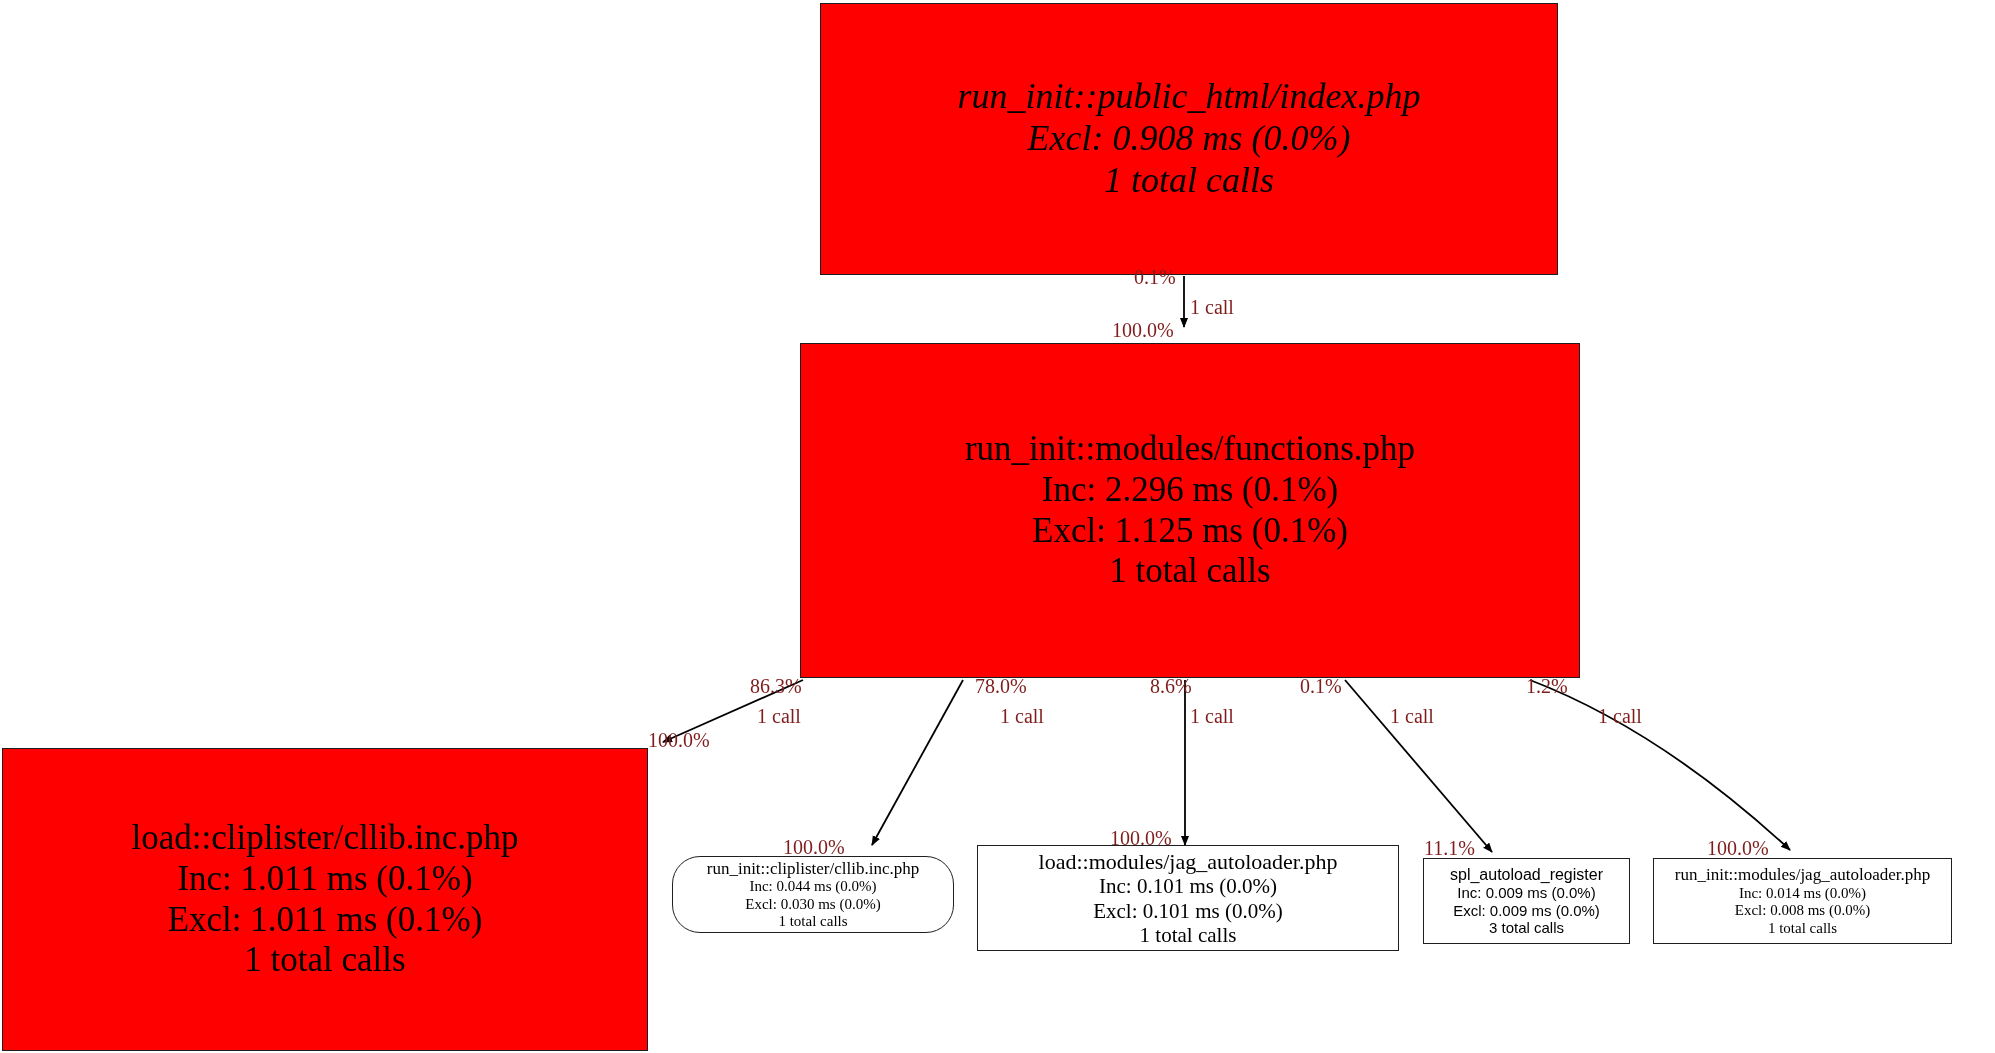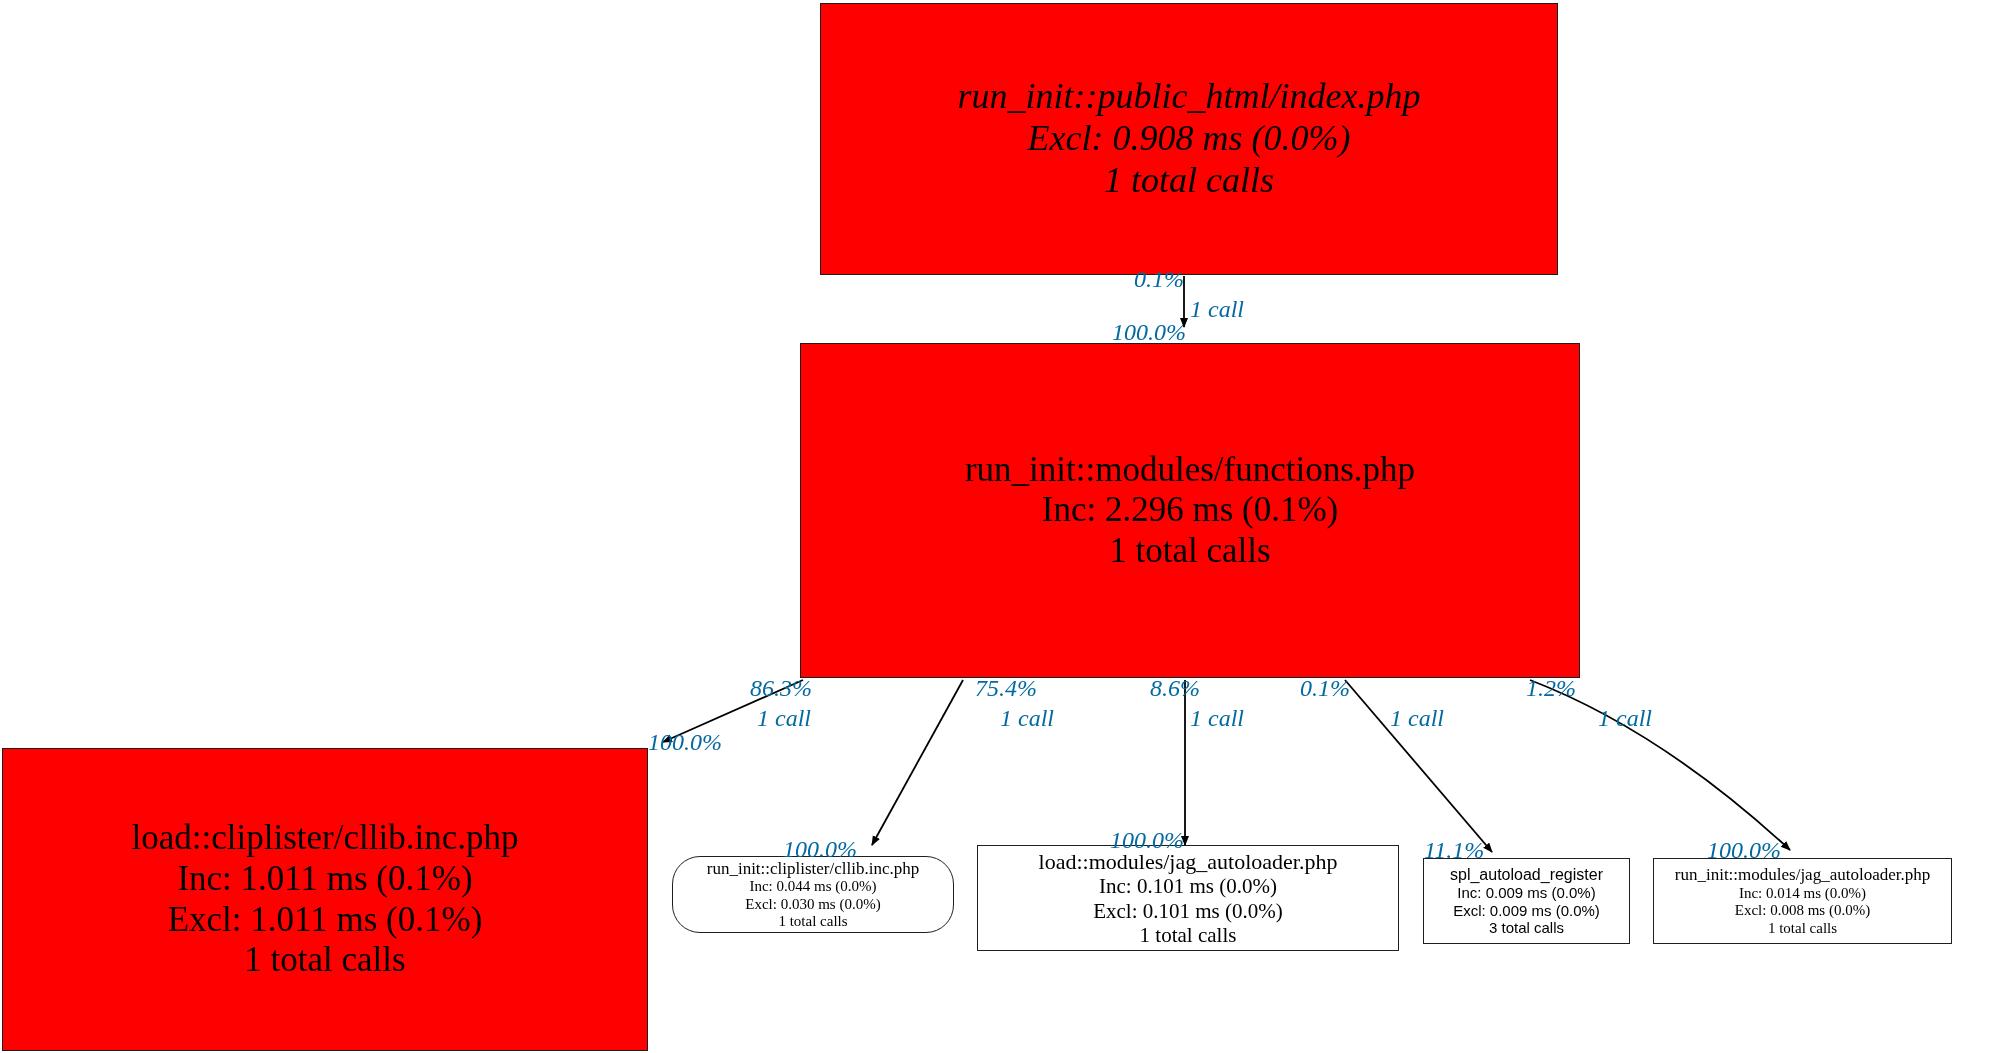--- a/index.html
+++ b/index.html
@@ -57,25 +57,24 @@
   .size-sm .nd-label.title { font-size: 17px; }
   .size-md .nd-label { font-size: 21px; }
   .size-md .nd-label.title { font-size: 22px; }
   .sans { font-family: "Liberation Sans", "DejaVu Sans", sans-serif; }
   .sans .nd-label { font-size: 15px; }
   .sans .nd-label.title { font-size: 16px; }
 
   .edge-label {
     position: absolute;
     font-family: "Liberation Serif", "DejaVu Serif", serif;
-    font-size: 24px;
-    color: #0369a1;
+    font-size: 20px;
+    color: #7f1d1d;
     white-space: nowrap;
     line-height: 1;
-    font-style: italic;
   }
 </style>
 </head>
 <body>
 
 <div id="canvas">
 
   <svg class="edge-layer" viewBox="0 0 1995 1053" preserveAspectRatio="none">
     <defs>
       <marker id="arrow" markerWidth="11" markerHeight="11" refX="9" refY="4" orient="auto" markerUnits="userSpaceOnUse">
@@ -110,20 +109,21 @@
 
   <div class="node hot size-xl" style="left:820px; top:3px; width:738px; height:272px;font-style:italic;">
     <span class="nd-label title">run_init::public_html/index.php</span>
     <span class="nd-label">Excl: 0.908 ms (0.0%)</span>
     <span class="nd-label">1 total calls</span>
   </div>
 
   <div class="node hot size-lg" style="left:800px; top:343px; width:780px; height:335px;">
     <span class="nd-label title">run_init::modules/functions.php</span>
     <span class="nd-label">Inc: 2.296 ms (0.1%)</span>
+    <span class="nd-label">Excl: 1.125 ms (0.1%)</span>
     <span class="nd-label">1 total calls</span>
   </div>
 
   <div class="node hot size-lg" style="left:2px; top:748px; width:646px; height:303px;">
     <span class="nd-label title">load::cliplister/cllib.inc.php</span>
     <span class="nd-label">Inc: 1.011 ms (0.1%)</span>
     <span class="nd-label">Excl: 1.011 ms (0.1%)</span>
     <span class="nd-label">1 total calls</span>
   </div>
 
@@ -156,21 +156,21 @@
   </div>
 
   <div class="edge-label" style="left:1134px; top:267px;">0.1%</div>
   <div class="edge-label" style="left:1190px; top:297px;">1 call</div>
   <div class="edge-label" style="left:1112px; top:320px;">100.0%</div>
 
   <div class="edge-label" style="left:750px; top:676px;">86.3%</div>
   <div class="edge-label" style="left:757px; top:706px;">1 call</div>
   <div class="edge-label" style="left:648px; top:730px;">100.0%</div>
 
-  <div class="edge-label" style="left:975px; top:676px;">75.4%</div>
+  <div class="edge-label" style="left:975px; top:676px;">78.0%</div>
   <div class="edge-label" style="left:1000px; top:706px;">1 call</div>
   <div class="edge-label" style="left:783px; top:837px;">100.0%</div>
 
   <div class="edge-label" style="left:1132px; top:676px;margin-left:18px;">8.6%</div>
   <div class="edge-label" style="left:1190px; top:706px;">1 call</div>
   <div class="edge-label" style="left:1110px; top:828px;">100.0%</div>
 
   <div class="edge-label" style="left:1300px; top:676px;">0.1%</div>
   <div class="edge-label" style="left:1390px; top:706px;">1 call</div>
   <div class="edge-label" style="left:1424px; top:838px;">11.1%</div>

